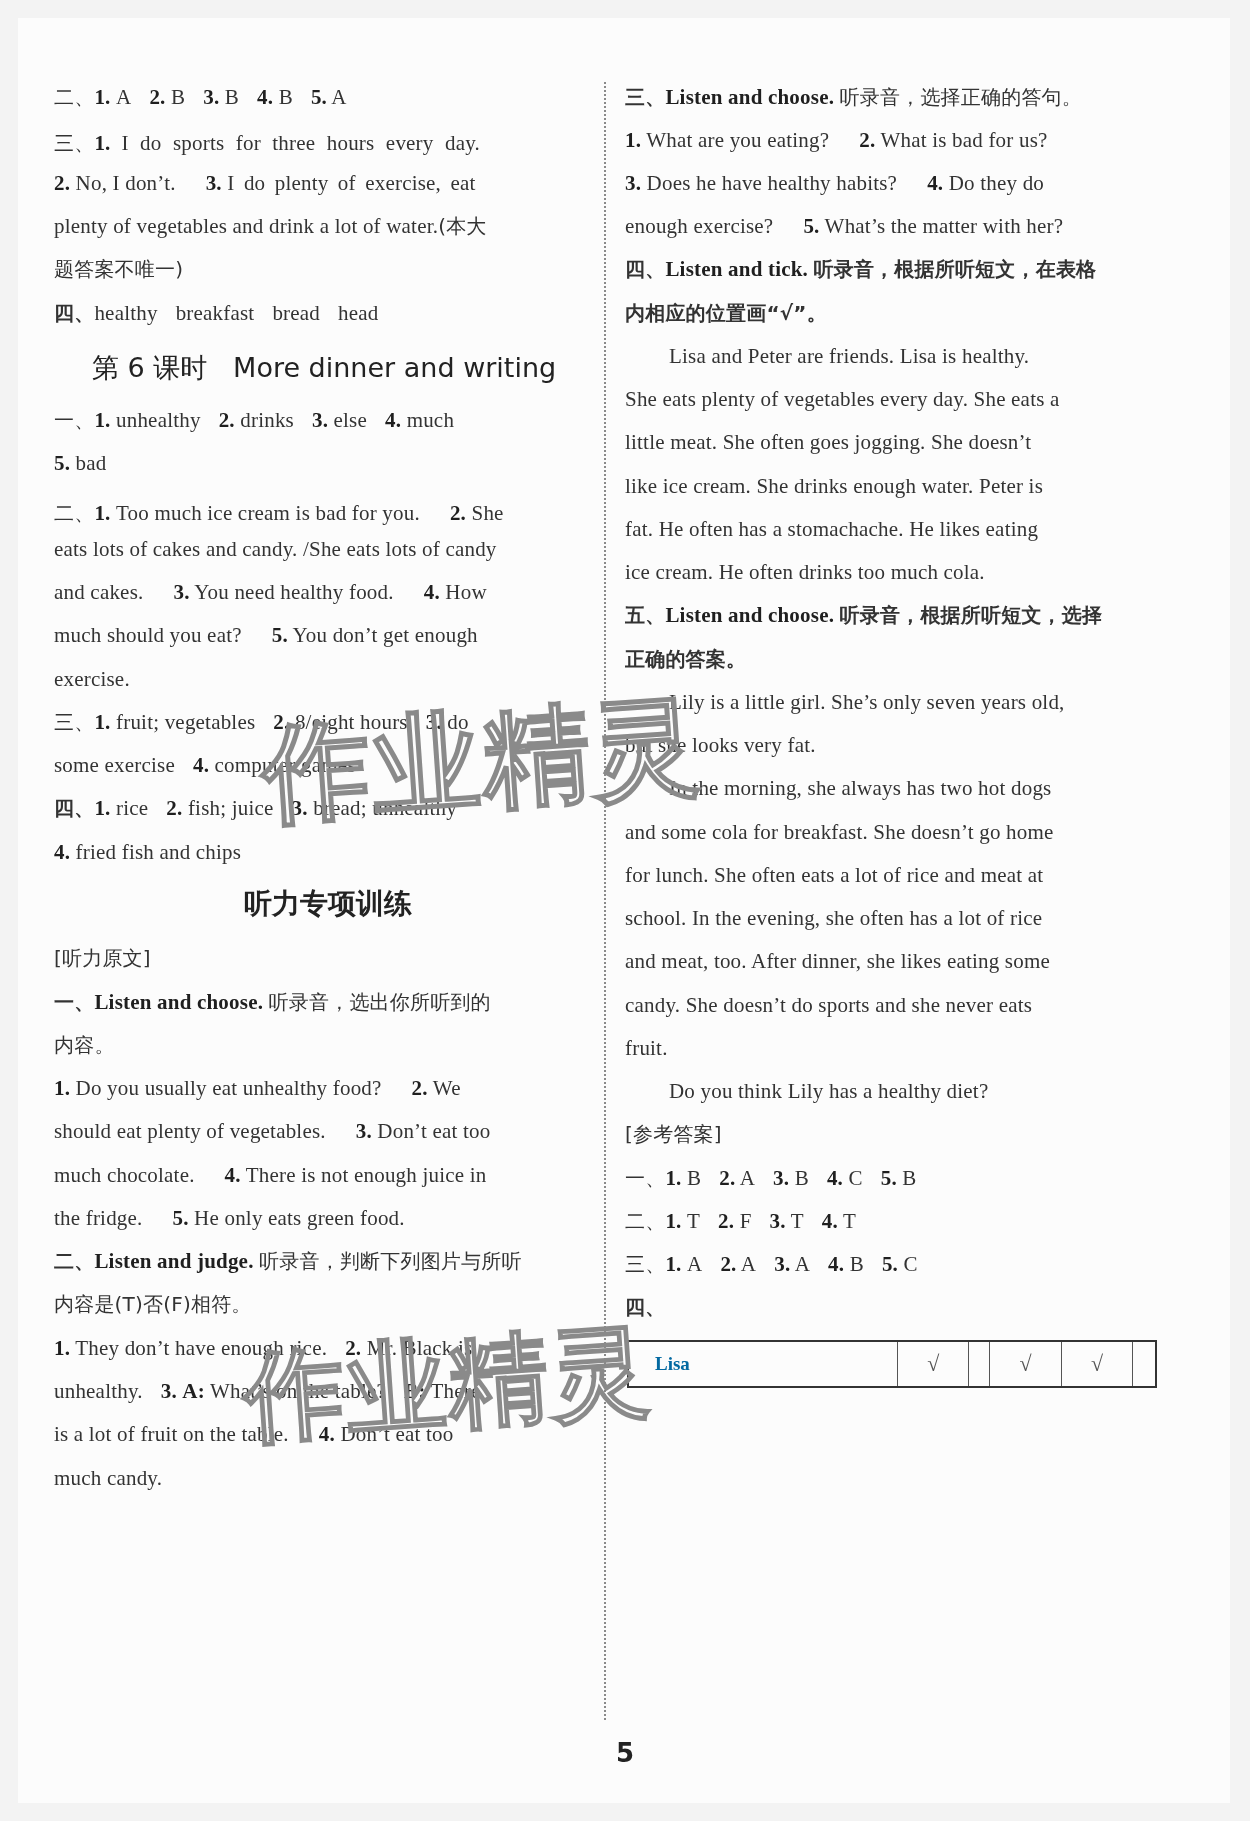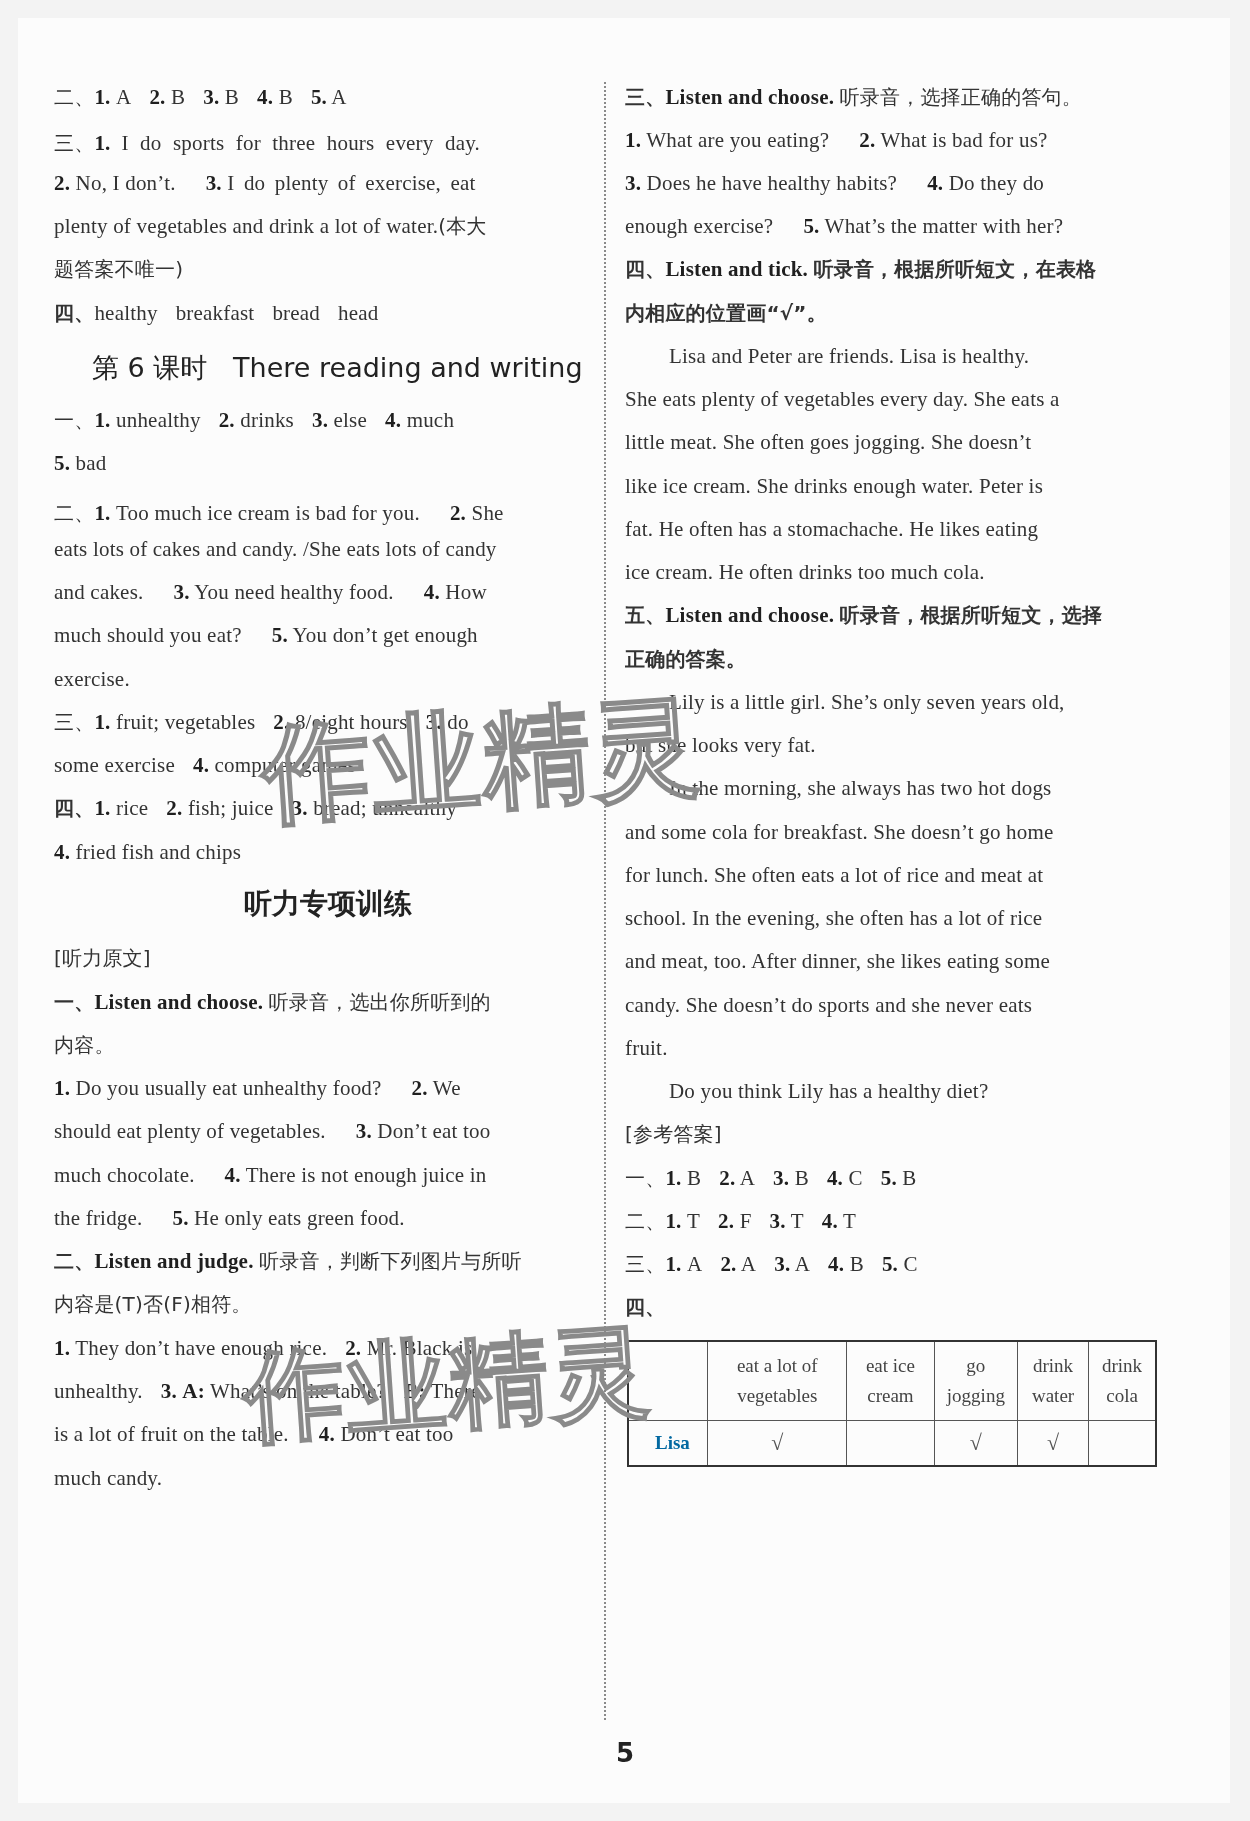--- a/index.html
+++ b/index.html
@@ -88,21 +88,21 @@
   </div>
   <div class="line" style="top:254px">
     <span class="cn">题答案不唯一)</span>
   </div>
 
   <div class="line" style="top:298px">
     <span class="cnb">四、</span><span>healthy</span><span class="sp"></span><span>breakfast</span><span class="sp"></span><span>bread</span><span class="sp"></span><span>head</span>
   </div>
 
   <div class="lesson-title" style="top:350px">
-    <span>第 6 课时</span>&nbsp;&nbsp;&nbsp;<span>There reading and writing</span>
+    <span>第 6 课时</span>&nbsp;&nbsp;&nbsp;<span>More dinner and writing</span>
   </div>
 
   <div class="line" style="top:405px">
     <span class="cn">一、</span><span class="b">1.</span> <span>unhealthy</span><span class="sp"></span><span class="b">2.</span> <span>drinks</span><span class="sp"></span><span class="b">3.</span> <span>else</span><span class="sp"></span><span class="b">4.</span> <span>much</span>
   </div>
   <div class="line" style="top:448px">
     <span class="b">5.</span> <span>bad</span>
   </div>
 
   <div class="line" style="top:498px">
@@ -223,28 +223,20 @@
   </div>
   <div class="line" style="top:1249px">
     <span class="cn">三、</span><span class="b">1.</span> <span>A</span><span class="sp"></span><span class="b">2.</span> <span>A</span><span class="sp"></span><span class="b">3.</span> <span>A</span><span class="sp"></span><span class="b">4.</span> <span>B</span><span class="sp"></span><span class="b">5.</span> <span>C</span>
   </div>
   <div class="line" style="top:1292px">
     <span class="cnb">四、</span>
   </div>
 
   <table class="tick" style="top:1340px">
     <tbody>
-        <tr>
-      <th style="width:72px"></th>
-      <th style="width:130px">eat a lot of vegetables</th>
-      <th style="width:80px">eat ice cream</th>
-      <th style="width:76px">go jogging</th>
-      <th style="width:64px">drink water</th>
-      <th style="width:60px">drink cola</th>
-    </tr>
     <tr>
       <td class="rowhead">Lisa</td>
       <td class="check">√</td>
       <td class="check"></td>
       <td class="check">√</td>
       <td class="check">√</td>
       <td class="check"></td>
     </tr>
   </tbody>
     </table>

